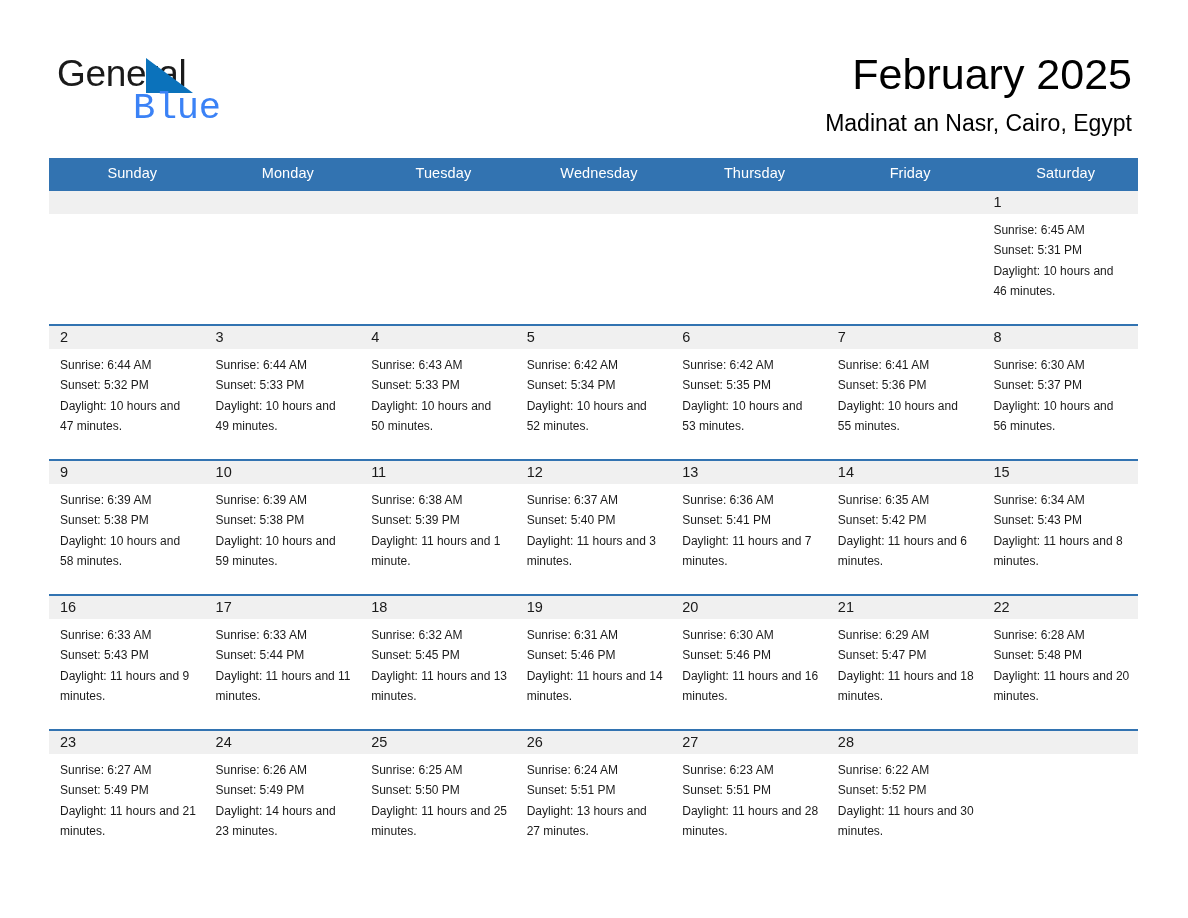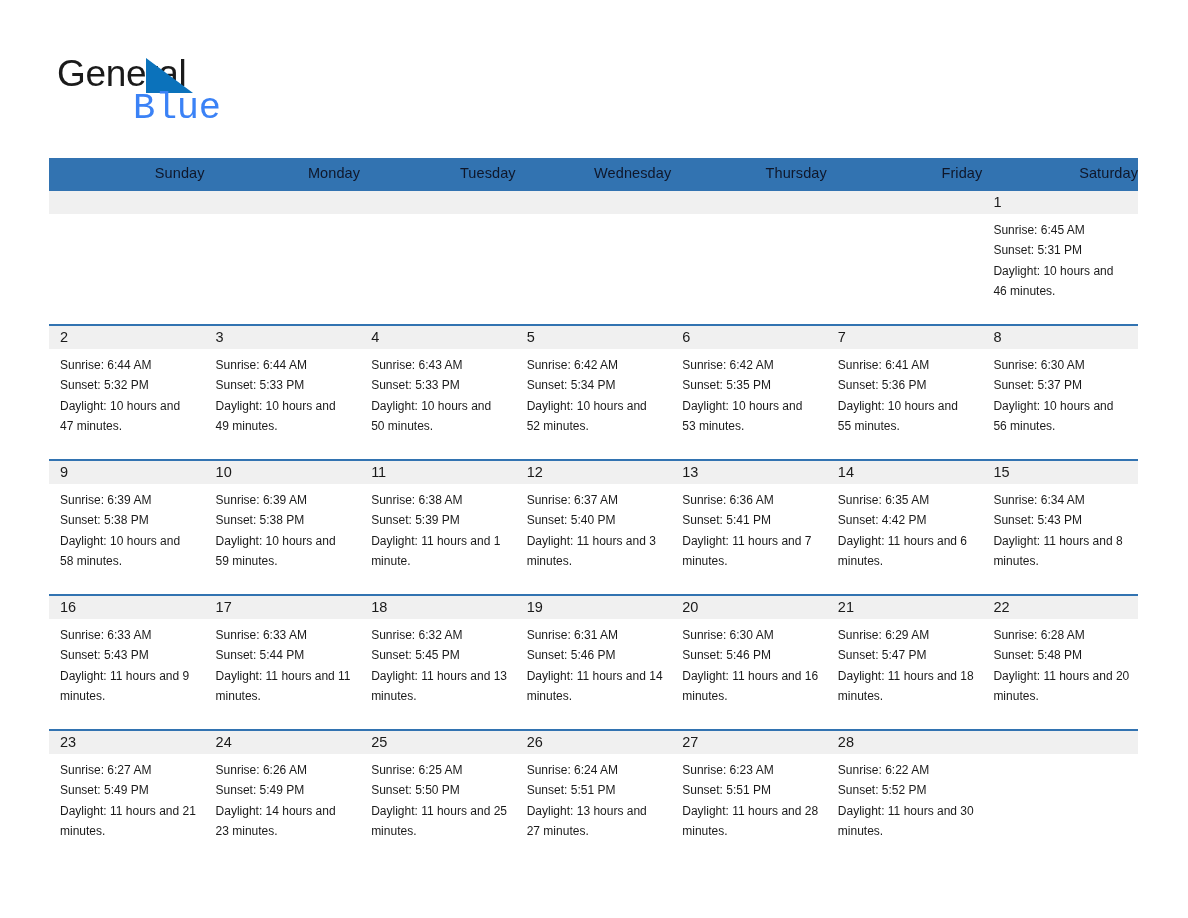--- a/index.html
+++ b/index.html
@@ -98,24 +98,24 @@
   }
   .cal-table {
     width: 1089px;
     border-collapse: collapse;
     table-layout: fixed;
   }
   .cal-table col { width: 155.57px; }
 
   thead th.dow {
     background: #3273b1;
-    color: #0f172a;
+    color: #ffffff;
     font-size: 14.5px;
     font-weight: normal;
-    text-align: right;
+    text-align: center;
     padding: 7px 0 8px 11px;
     height: 15px;
     vertical-align: middle;
     letter-spacing: 0.1px;
   }
 
   tbody td.day-cell {
     vertical-align: top;
     padding: 0;
     border-top: 2px solid #3273b1;
@@ -151,20 +151,24 @@
   <div class="header">
 
     <div class="logo">
       <div class="logo-row1">General</div>
       <svg class="logo-tri" viewBox="0 0 47 35">
         <polygon points="0,0 47,35 0,35" fill="#0b72bb"></polygon>
       </svg>
       <div class="logo-row2">Blue</div>
     </div>
 
+    <div class="title-block">
+      <div class="month-title">February 2025</div>
+      <div class="location">Madinat an Nasr, Cairo, Egypt</div>
+    </div>
 
   </div>
 
   <div class="calendar">
     <table class="cal-table">
       <colgroup>
         <col>
           <col>
           <col>
           <col>
@@ -341,21 +345,21 @@
             <div class="cell-body">
               <div>Sunrise: 6:36 AM</div>
               <div>Sunset: 5:41 PM</div>
               <div class="wrap">Daylight: 11 hours and 7 minutes.</div>
             </div>
           </td>
           <td class="day-cell">
             <div class="daynum-band">14</div>
             <div class="cell-body">
               <div>Sunrise: 6:35 AM</div>
-              <div>Sunset: 4:42 PM</div>
+              <div>Sunset: 5:42 PM</div>
               <div class="wrap">Daylight: 11 hours and 6 minutes.</div>
             </div>
           </td>
           <td class="day-cell">
             <div class="daynum-band">15</div>
             <div class="cell-body">
               <div>Sunrise: 6:34 AM</div>
               <div>Sunset: 5:43 PM</div>
               <div class="wrap">Daylight: 11 hours and 8 minutes.</div>
             </div>

